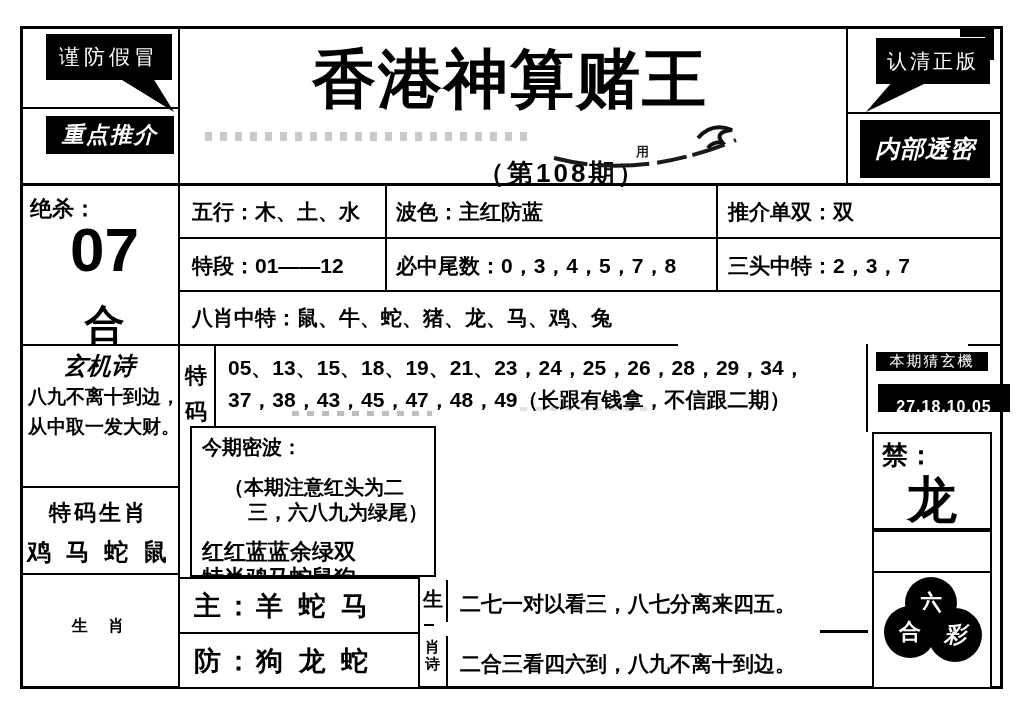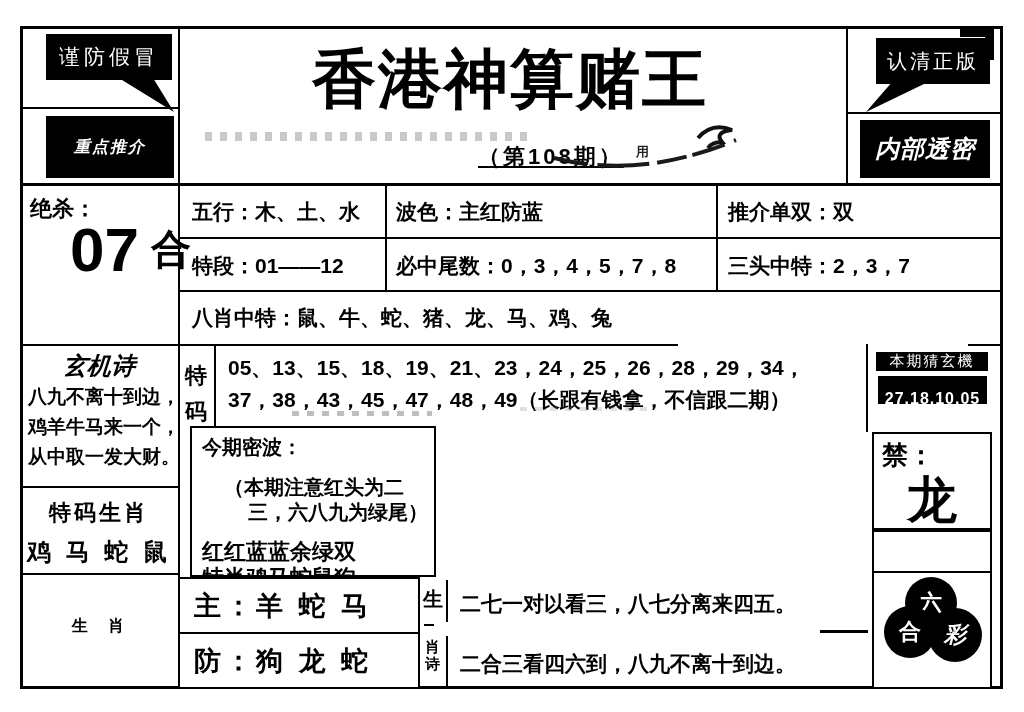--- a/index.html
+++ b/index.html
@@ -43,80 +43,79 @@
   <div class="ln" style="left:20px;top:573px;width:158px;height:2px;"></div>
   <div class="ln" style="left:820px;top:630px;width:48px;height:3px;"></div>
   <div class="ln" style="left:446px;top:580px;width:2px;height:42px;"></div>
   <div class="ln" style="left:446px;top:636px;width:2px;height:50px;"></div>
   <div class="ln" style="left:424px;top:624px;width:10px;height:2px;"></div>
 
   <div class="blackbox" style="left:46px;top:34px;width:126px;height:46px;font-size:21px;letter-spacing:4px;">
     <span>谨防假冒</span>
   </div>
   <div class="tail" style="left:122px;top:80px;width:52px;height:32px;clip-path:polygon(0 0,62% 0,100% 100%);"></div>
-  <div class="blackbox italicw" style="left:46px;top:116px;width:128px;height:62px;font-size:16px;letter-spacing:2px;font-family:Liberation Mono, monospace;">
+  <div class="blackbox italicw" style="left:46px;top:116px;width:128px;height:38px;font-size:22px;letter-spacing:2px;font-family:Liberation Mono, monospace;">
     <span>重点推介</span>
   </div>
 
   <div class="abs title" style="left:190px;top:36px;width:640px;text-align:center;">香港神算赌王</div>
   <div class="faded" style="left:205px;top:132px;width:330px;height:9px;"></div>
-  <div class="abs big" style="left:478px;top:142px;font-size:22px;letter-spacing:3px;text-decoration:underline;">（第108期）</div>
+  <div class="abs big" style="left:478px;top:156px;font-size:26px;letter-spacing:3px;">（第108期）</div>
 
   <svg class="abs" style="left:540px;top:118px;" width="210" height="62" viewBox="0 0 210 62">
     <path d="M14 40 Q 100 62 196 22" fill="none" stroke="#1a1a1a" stroke-width="4" stroke-dasharray="34 10 52 8 30 6"></path>
     <path d="M158 20 q 14 -16 34 -8 q -18 2 -10 12 q -10 0 -14 6" fill="none" stroke="#111" stroke-width="4"></path>
     <text x="96" y="38" font-size="13" font-weight="bold" fill="#222"><tspan>用</tspan></text>
   </svg>
 
   <div class="blackbox" style="left:876px;top:38px;width:114px;height:46px;font-size:20px;letter-spacing:3px;">
     <span>认清正版</span>
   </div>
   <div class="tail" style="left:866px;top:84px;width:58px;height:28px;clip-path:polygon(42% 0,100% 0,0 100%);"></div>
   <div class="ln" style="left:960px;top:28px;width:34px;height:9px;"></div>
   <div class="ln" style="left:985px;top:28px;width:9px;height:32px;"></div>
   <div class="blackbox italicw" style="left:860px;top:120px;width:130px;height:58px;font-size:24px;letter-spacing:1px;">
     <span>内部透密</span>
   </div>
 
   <div class="abs stat" style="left:30px;top:194px;font-size:22px;">绝杀：</div>
-  <div class="abs" style="left:70px;top:214px;display:flex;align-items:center;gap:12px;">
+  <div class="abs" style="left:70px;top:214px;display:flex;align-items:center;gap:12px;flex-direction:column;">
     <span class="big" style="font-size:62px;">07</span>
     <span class="big" style="font-size:40px;">合</span>
   </div>
   <div class="abs stat" style="left:192px;top:198px;">五行：木、土、水</div>
   <div class="abs stat" style="left:396px;top:198px;">波色：主红防蓝</div>
   <div class="abs stat" style="left:728px;top:198px;">推介单双：双</div>
   <div class="abs stat" style="left:192px;top:252px;">特段：01——12</div>
   <div class="abs stat" style="left:396px;top:252px;">必中尾数：0，3，4，5，7，8</div>
   <div class="abs stat" style="left:728px;top:252px;">三头中特：2，3，7</div>
   <div class="abs stat" style="left:192px;top:304px;">八肖中特：鼠、牛、蛇、猪、龙、马、鸡、兔</div>
 
   <div class="abs vtext" style="left:20px;top:350px;width:158px;font-size:24px;font-family:'DejaVu Serif',serif;font-style:italic;transform:skewX(-4deg);">玄机诗</div>
   <div class="abs poem" style="left:28px;top:382px;">
     <div>八九不离十到边，</div>
-    <div>鸡羊牛马来一个，</div>
     <div>从中取一发大财。</div>
   </div>
 
   <div class="abs vtext" style="left:178px;top:358px;width:36px;font-size:22px;line-height:36px;">
     <div>特</div>
     <div>码</div>
   </div>
   <div class="abs stat" style="left:228px;top:352px;line-height:32px;">
     <div>05、13、15、18、19、21、23，24，25，26，28，29，34，</div>
     <div>37，38，43，45，47，48，49（长跟有钱拿，不信跟二期）</div>
   </div>
 
   <div class="faded" style="left:292px;top:411px;width:140px;height:5px;opacity:.55;"></div>
   <div class="faded" style="left:520px;top:407px;width:130px;height:4px;opacity:.25;"></div>
 
   <div class="blackbox" style="left:876px;top:352px;width:112px;height:19px;font-size:15px;letter-spacing:2px;">
     <span>本期猜玄機</span>
   </div>
-  <div class="blackbox" style="left:878px;top:376px;width:109px;height:28px;overflow:hidden;align-items:center;">
+  <div class="blackbox" style="left:878px;top:384px;width:132px;height:28px;overflow:hidden;align-items:center;">
     <span style="font-size:16px;font-weight:bold;letter-spacing:1px;transform:translateY(9px);">27.18.10.05</span>
   </div>
 
   <div class="boxed" style="left:190px;top:426px;width:246px;height:151px;">
     <div style="padding:6px 0 0 10px;font-size:20px;font-weight:bold;">今期密波：</div>
     <div style="padding:14px 0 0 32px;font-size:20px;font-weight:bold;line-height:25px;">
       <div>（本期注意红头为二</div>
       <div style="padding-left:24px;">三，六八九为绿尾）</div>
     </div>
     <div style="padding:14px 0 0 10px;font-size:22px;font-weight:bold;line-height:26px;">

